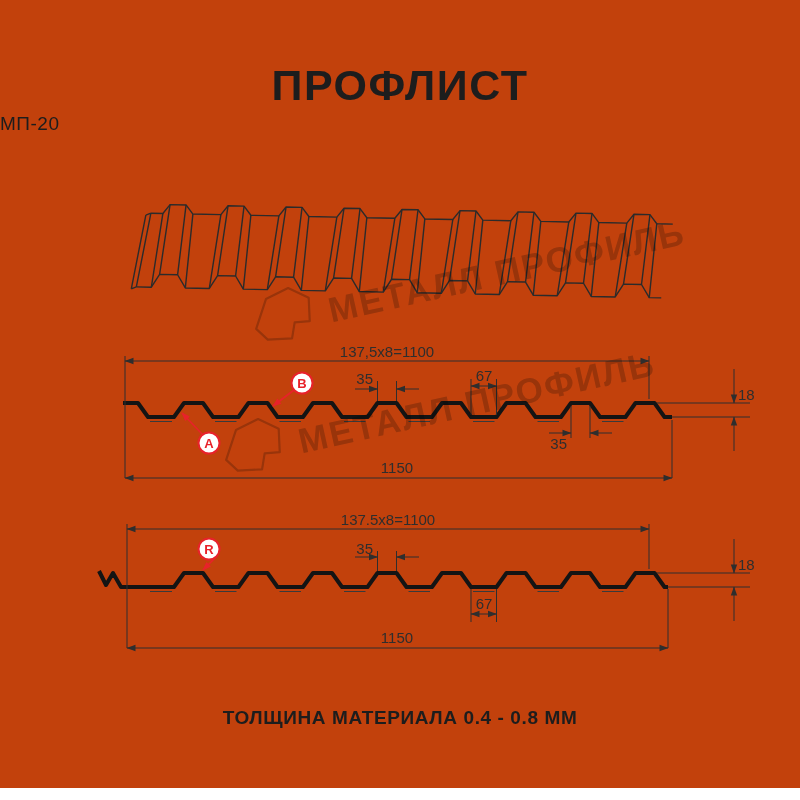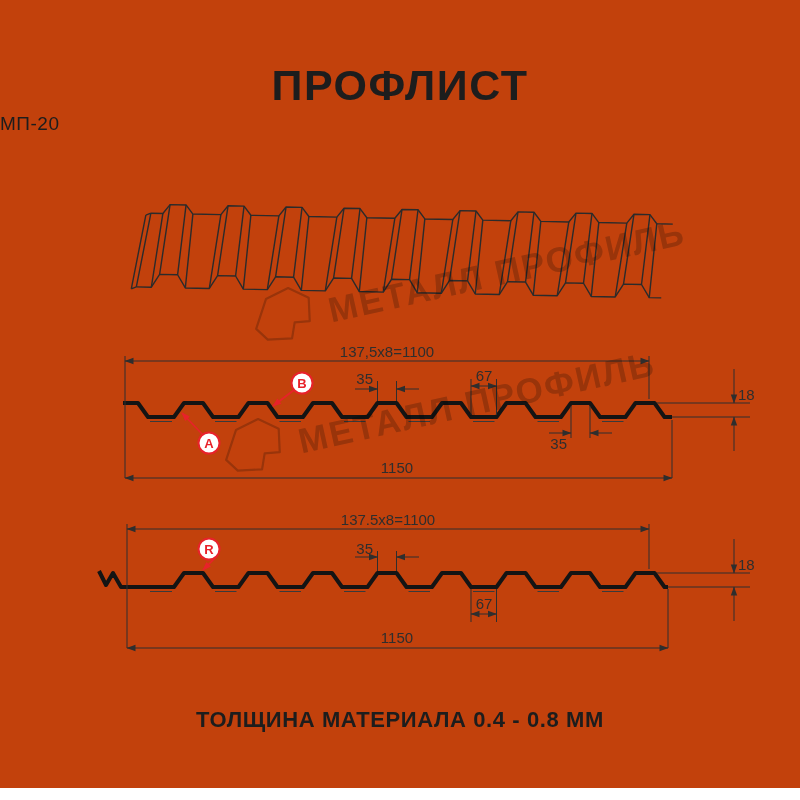--- a/index.html
+++ b/index.html
@@ -3,21 +3,21 @@
 <meta charset="utf-8">
 <style>
   html,body{margin:0;padding:0;background:#fff;}
   .page{position:relative;width:800px;height:788px;background:#c2410c;overflow:hidden;
         font-family:"Liberation Sans",sans-serif;color:#1d1d1d;}
   .title{position:absolute;top:62px;left:0;width:800px;text-align:center;
          font-size:43px;font-weight:800;letter-spacing:1.5px;line-height:1.1;}
   .subtitle{position:absolute;top:113px;left:0;width:800px;text-align:left;
             font-size:19px;font-weight:500;letter-spacing:.5px;}
   .footer{position:absolute;top:707px;left:0;width:800px;text-align:center;
-          font-size:22px;font-weight:600;letter-spacing:.6px;}
+          font-size:19px;font-weight:600;letter-spacing:.6px;}
   .svg3d{position:absolute;left:50px;top:188px;}
   .svgpf{position:absolute;left:0;top:0;}
   .wm{position:absolute;display:flex;align-items:flex-end;gap:14px;
       color:#c9c9c9;mix-blend-mode:multiply;pointer-events:none;
       transform-origin:0 100%;transform:rotate(-12.5deg);white-space:nowrap;}
   .wm .wmtext{font-size:35px;font-weight:700;letter-spacing:2px;margin-bottom:4px;}
   .wm1{left:258px;top:293px;}
   .wm2{left:228px;top:424px;}
 </style>
 </head>

